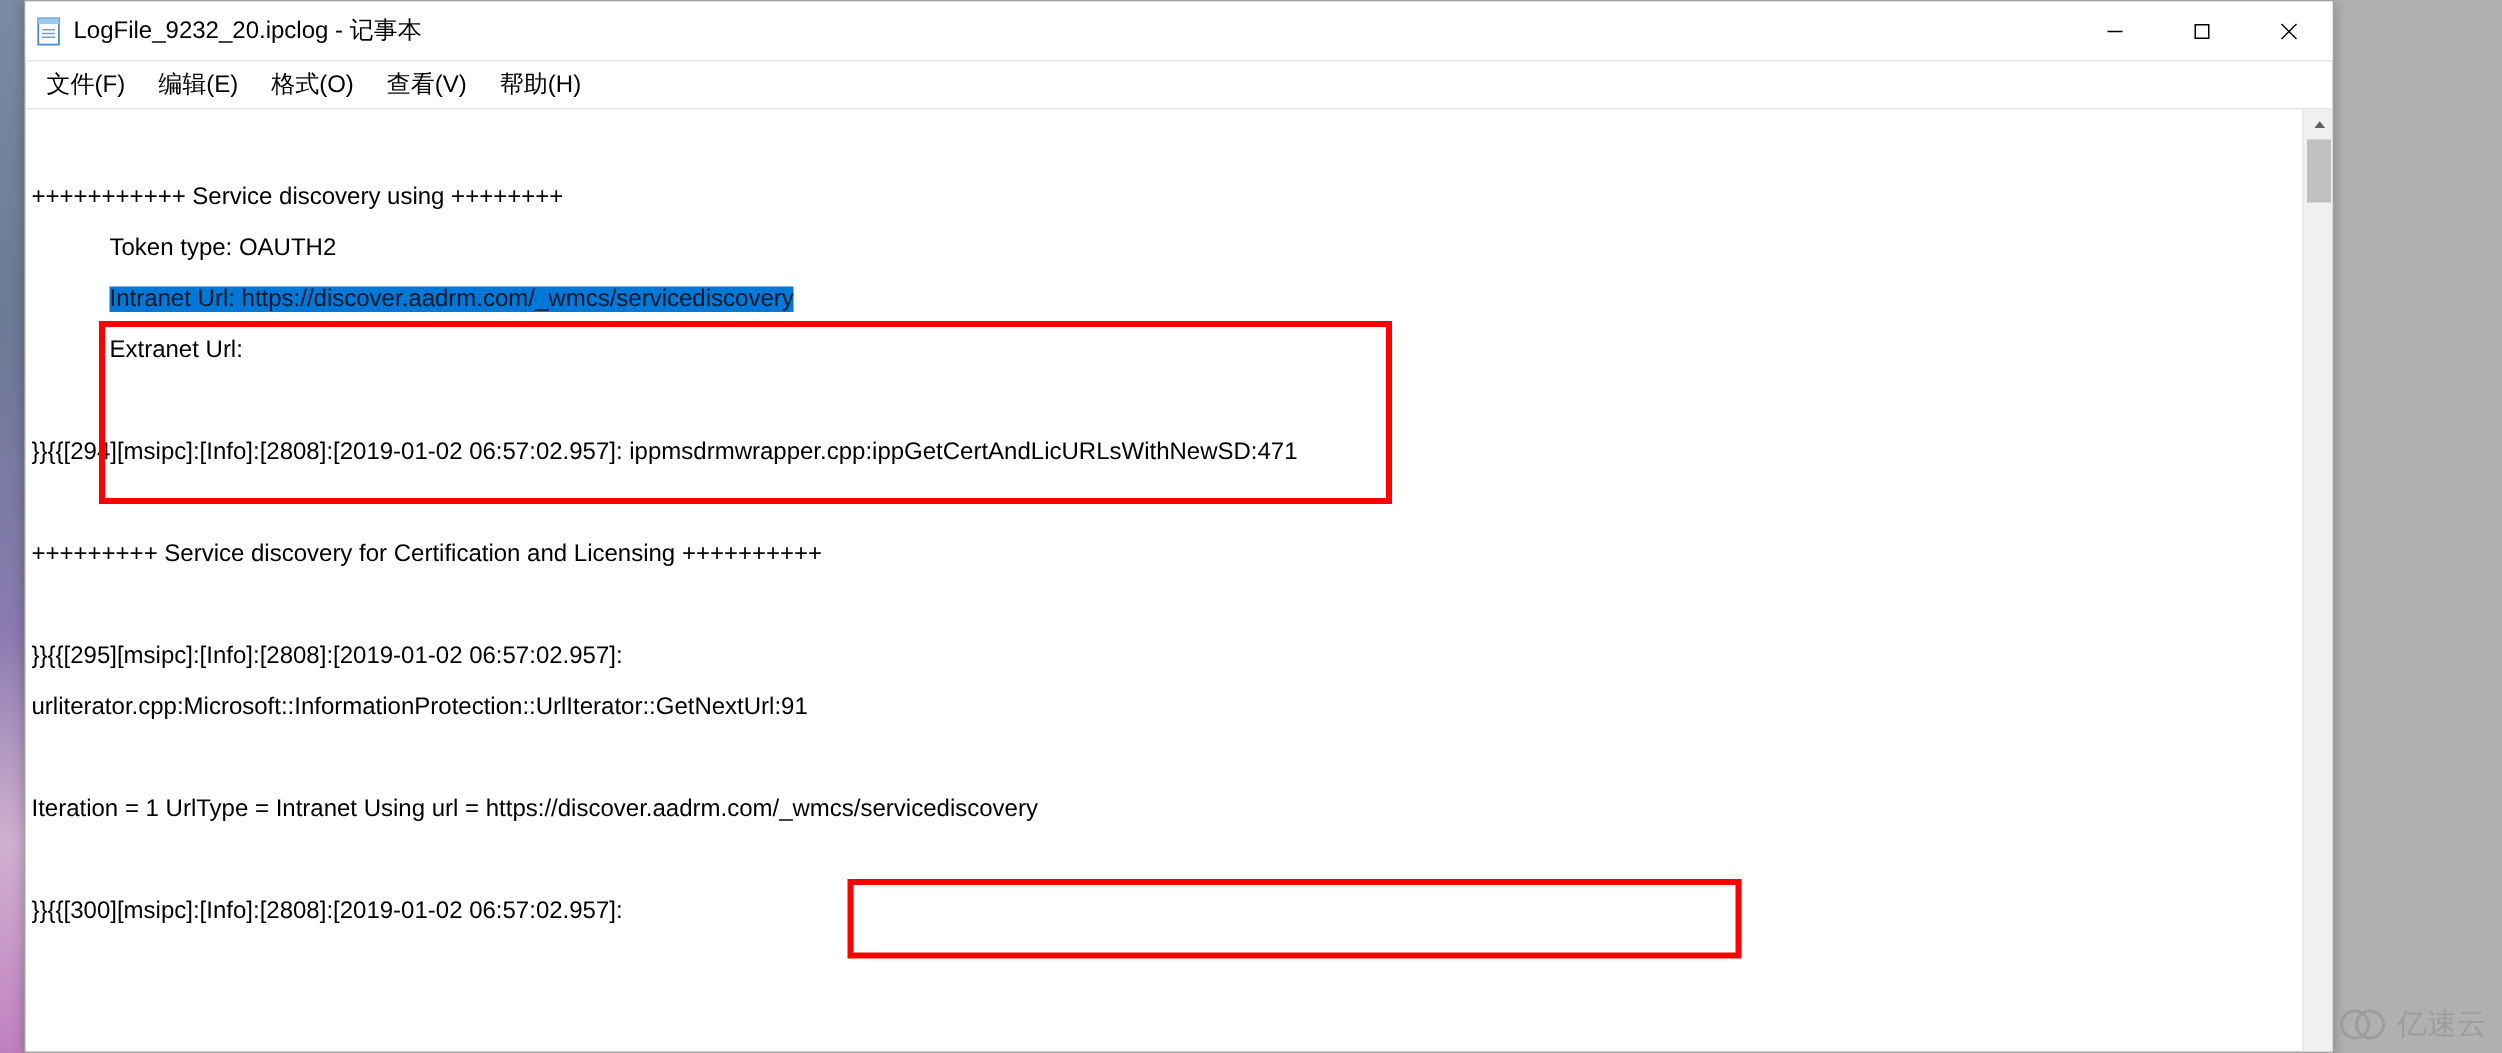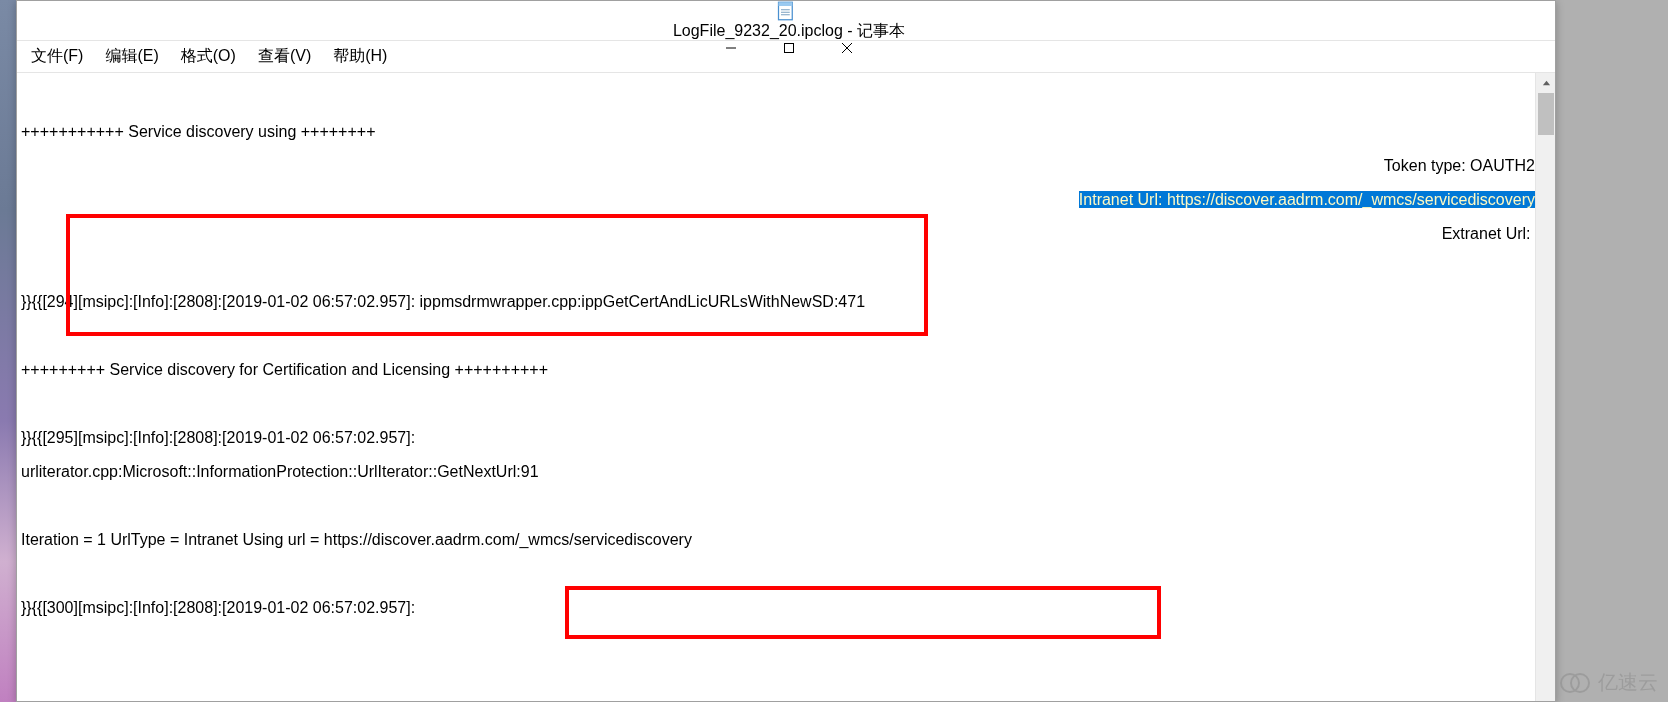--- a/index.html
+++ b/index.html
@@ -35,21 +35,20 @@
       display: flex;
       flex-direction: column;
     }
     .titlebar {
       height: 40px;
       display: flex;
       align-items: center;
       background: #ffffff;
       border-bottom: 1px solid #e5e5e5;
       padding-left: 6px;
-      flex-direction: column;
     }
     .titlebar-icon {
       width: 20px;
       height: 20px;
       margin-right: 6px;
       display: flex;
       align-items: center;
       justify-content: center;
     }
     .titlebar-title {
@@ -110,25 +109,24 @@
       color: #000;
       white-space: pre;
       overflow: hidden;
     }
     .text-line {
       display: block;
       min-height: 34px;
     }
     .sel {
       background: #0078d7;
-      color: #fef9c3;
+      color: #0f172a;
     }
     .indent {
       padding-left: 52px;
-      text-align: right;
     }
     .scrollbar {
       position: absolute;
       right: 0;
       top: 0;
       width: 20px;
       bottom: 0;
       background: #f0f0f0;
       border-left: 1px solid #e5e5e5;
     }

